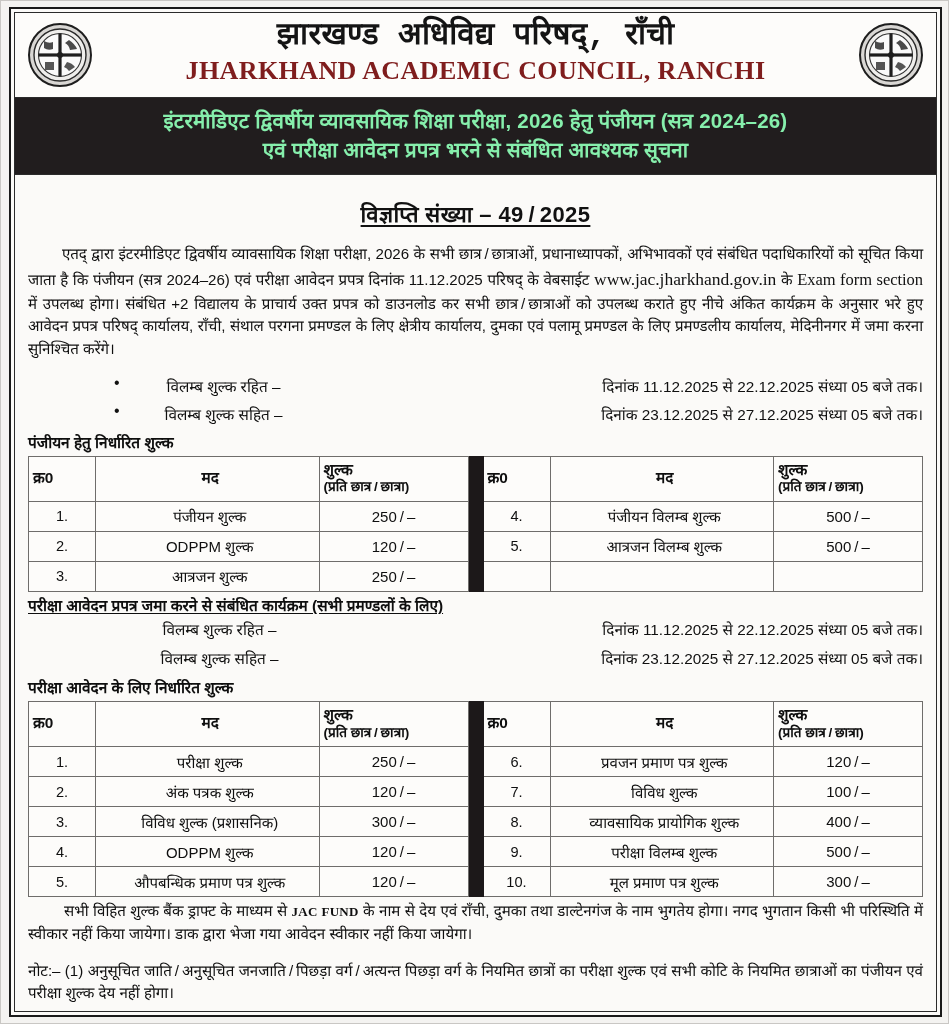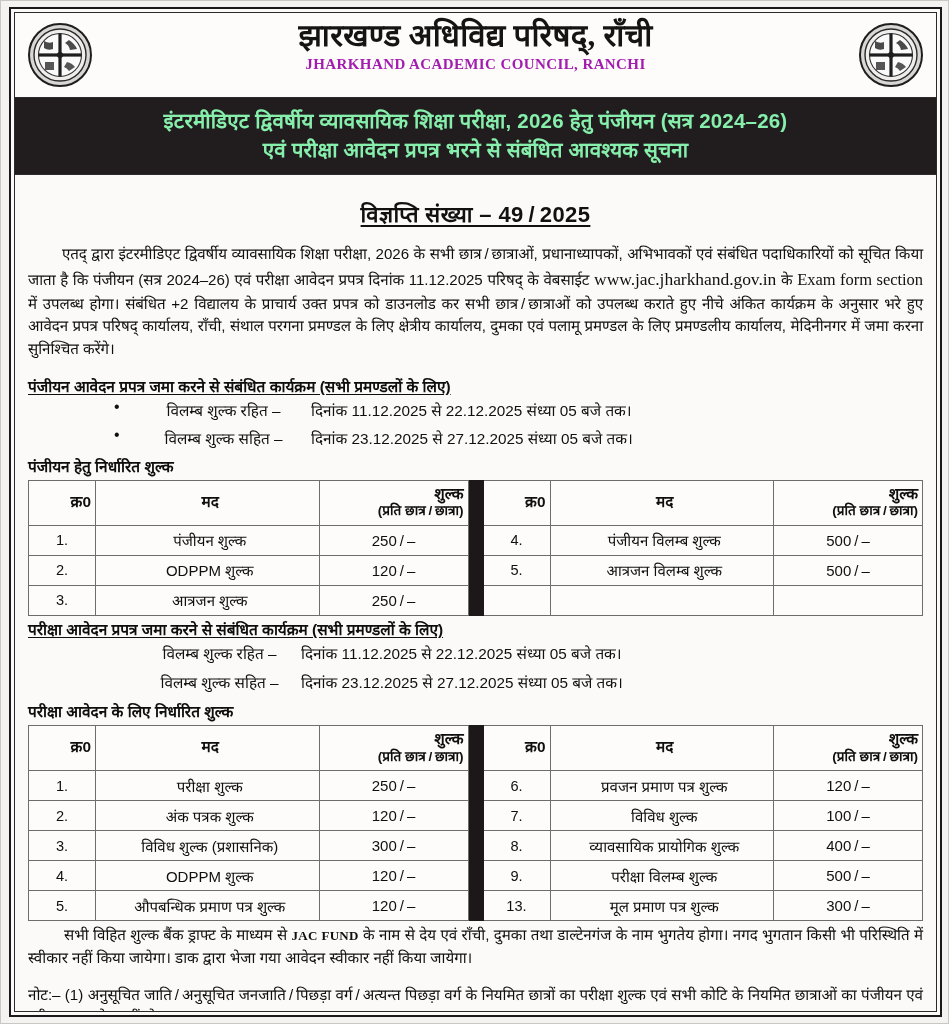--- a/index.html
+++ b/index.html
@@ -56,33 +56,33 @@
   }
   .emblem.left { left: 12px; }
   .emblem.right { right: 12px; }
   .emblem svg { display: block; width: 66px; height: 66px; }
 
   .header-titles {
     text-align: center;
     padding-top: 5px;
   }
   .hi-title {
-    font-family: Liberation Serif, serif;
+    font-family: Liberation Mono, monospace;
     font-size: 31px;
     font-weight: 700;
     color: #141414;
     letter-spacing: 0.3px;
     line-height: 1.16;
     text-align: center;
   }
   .en-title {
     font-family: "Liberation Serif", "DejaVu Serif", serif;
-    font-size: 15px;
-    font-weight: 700;
-    color: #a21caf;
+    font-size: 26px;
+    font-weight: 700;
+    color: #7f1d1d;
     letter-spacing: 0.4px;
     margin-top: 2px;
   }
 
   
   .banner {
     background: #211d1e;
     color: #86efac;
     text-align: center;
     padding: 8px 10px 10px 10px;
@@ -156,21 +156,21 @@
   }
   ul.sched li::before {
     content: "\2022";
     position: absolute;
     left: -22px;
     top: -2px;
     font-size: 16px;
     color: #111;
   }
   .sched-label { width: 175px; flex: 0 0 175px; text-align: center; }
-  .sched-value { flex: 1 1 auto; }
+  .sched-value { flex: 1 1 auto; text-align: right; }
 
   .sched2 {
     margin: 2px 0 4px 0;
     padding-left: 110px;
   }
   .sched2 .row {
     display: flex;
     font-family: "Liberation Sans", "DejaVu Sans", sans-serif;
     font-size: 15.3px;
     color: #101010;
@@ -189,21 +189,21 @@
   .dual-table td, .dual-table th {
     border: 1px solid #6f6d6b;
     font-family: "Liberation Sans", "DejaVu Sans", sans-serif;
     font-size: 15px;
     color: #0f0f0f;
     padding: 3px 5px;
     vertical-align: middle;
   }
   .dual-table th {
     font-weight: 700;
-    text-align: right;
+    text-align: left;
     font-size: 15.4px;
     line-height: 1.22;
     padding: 4px 4px 5px 4px;
   }
   .dual-table th .sub {
     display: block;
     font-size: 13.6px;
     font-weight: 700;
   }
   .c-sno { width: 58px; text-align: center; }
@@ -285,21 +285,20 @@
       <div class="banner-line">इंटरमीडिएट द्विवर्षीय व्यावसायिक शिक्षा परीक्षा, 2026 हेतु पंजीयन (सत्र 2024–26)</div>
       <div class="banner-line">एवं परीक्षा आवेदन प्रपत्र भरने से संबंधित आवश्यक सूचना</div>
     </div>
 
     <div class="body-wrap">
 
       <div class="notif-no">विज्ञप्ति संख्या – 49 / 2025</div>
 
       <p class="para"><span>एतद् द्वारा इंटरमीडिएट द्विवर्षीय व्यावसायिक शिक्षा परीक्षा, 2026 के सभी छात्र / छात्राओं, प्रधानाध्यापकों, अभिभावकों एवं संबंधित पदाधिकारियों को सूचित किया जाता है कि पंजीयन (सत्र 2024–26) एवं परीक्षा आवेदन प्रपत्र दिनांक 11.12.2025 परिषद् के वेबसाईट </span><span class="url">www.jac.jharkhand.gov.in</span><span> के </span><span class="eng">Exam form section</span><span> में उपलब्ध होगा। संबंधित +2 विद्यालय के प्राचार्य उक्त प्रपत्र को डाउनलोड कर सभी छात्र / छात्राओं को उपलब्ध कराते हुए नीचे अंकित कार्यक्रम के अनुसार भरे हुए आवेदन प्रपत्र परिषद् कार्यालय, राँची, संथाल परगना प्रमण्डल के लिए क्षेत्रीय कार्यालय, दुमका एवं पलामू प्रमण्डल के लिए प्रमण्डलीय कार्यालय, मेदिनीनगर में जमा करना सुनिश्चित करेंगे।</span></p>
 
-      <div class="sub-head">पंजीयन आवेदन प्रपत्र जमा करने से संबंधित कार्यक्रम (सभी प्रमण्डलों के लिए)</div>
 
       <ul class="sched">
         <li>
           <span class="sched-label">विलम्ब शुल्क रहित –</span>
           <span class="sched-value">दिनांक 11.12.2025 से 22.12.2025 संध्या 05 बजे तक।</span>
         </li>
         <li>
           <span class="sched-label">विलम्ब शुल्क सहित –</span>
           <span class="sched-value">दिनांक 23.12.2025 से 27.12.2025 संध्या 05 बजे तक।</span>
         </li>
@@ -424,21 +423,21 @@
             <td class="c-gap"></td>
             <td class="c-sno">9.</td>
             <td class="c-item">परीक्षा विलम्ब शुल्क</td>
             <td class="c-fee">500 / –</td>
           </tr>
           <tr class="data">
             <td class="c-sno">5.</td>
             <td class="c-item">औपबन्धिक प्रमाण पत्र शुल्क</td>
             <td class="c-fee">120 / –</td>
             <td class="c-gap"></td>
-            <td class="c-sno">13.</td>
+            <td class="c-sno">10.</td>
             <td class="c-item">मूल प्रमाण पत्र शुल्क</td>
             <td class="c-fee">300 / –</td>
           </tr>
         </tbody>
       </table>
 
       <p class="foot-para ind"><span>सभी विहित शुल्क बैंक ड्राफ्ट के माध्यम से </span><span class="jacfund">JAC FUND</span><span> के नाम से देय एवं राँची, दुमका तथा डाल्टेनगंज के नाम भुगतेय होगा। नगद भुगतान किसी भी परिस्थिति में स्वीकार नहीं किया जायेगा। डाक द्वारा भेजा गया आवेदन स्वीकार नहीं किया जायेगा।</span></p>
 
       <p class="foot-para note-line">नोट:– (1) अनुसूचित जाति / अनुसूचित जनजाति / पिछड़ा वर्ग / अत्यन्त पिछड़ा वर्ग के नियमित छात्रों का परीक्षा शुल्क एवं सभी कोटि के नियमित छात्राओं का पंजीयन एवं परीक्षा शुल्क देय नहीं होगा।</p>
 

